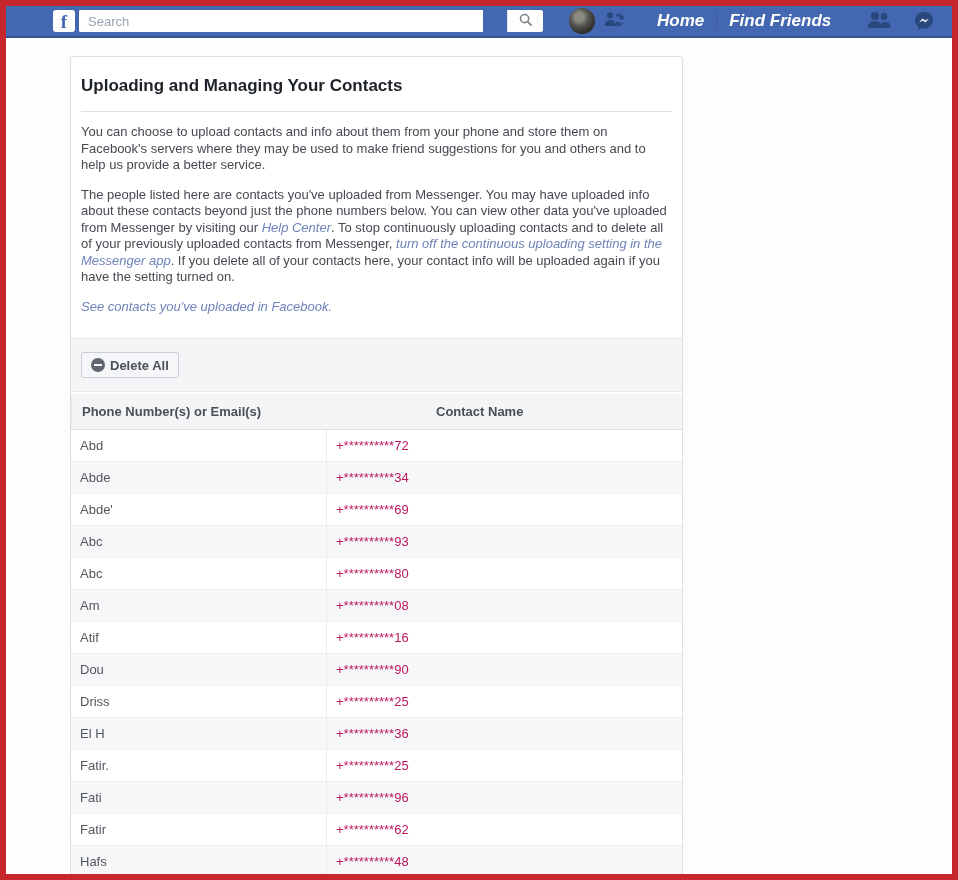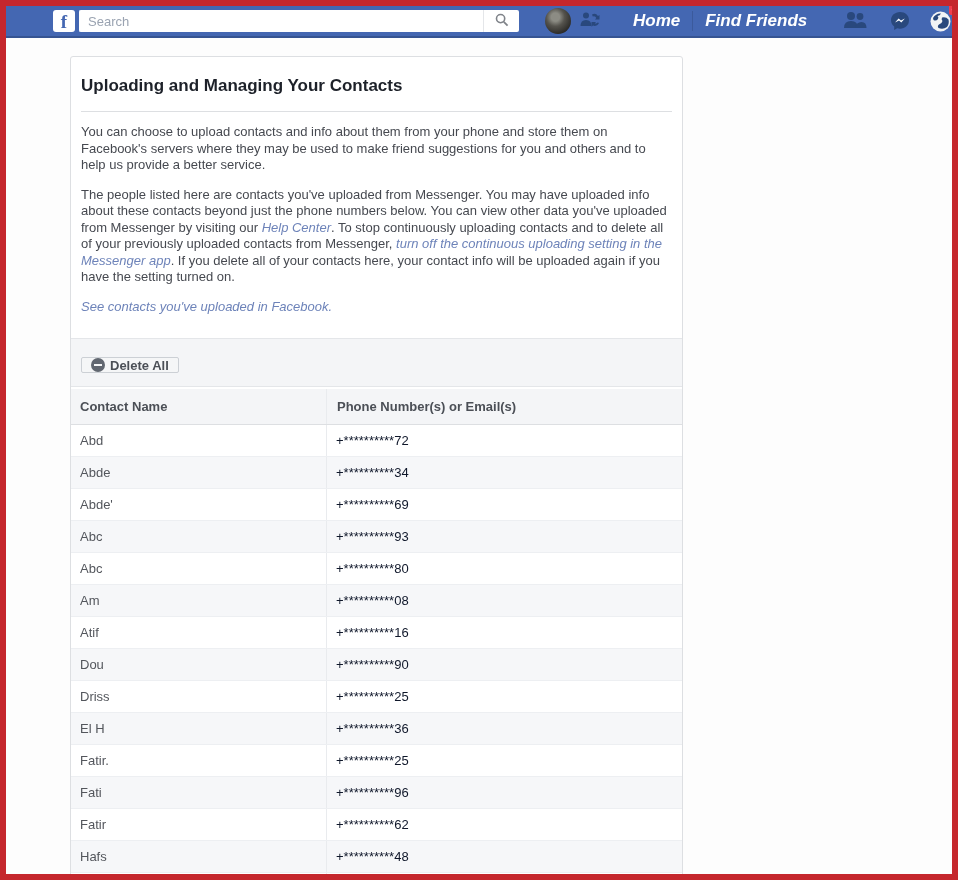--- a/index.html
+++ b/index.html
@@ -4,56 +4,56 @@
 <style>
   * { margin:0; padding:0; box-sizing:border-box; }
   html,body { width:958px; height:880px; }
   body { font-family:"Liberation Sans", sans-serif; background:#fff; }
   .frame { width:958px; height:880px; border:6px solid #c5272d; background:#fdfdfd; overflow:hidden; position:relative; }
 
   
   .navbar { height:32px; background:#4467b2; border-bottom:2px solid #365492; display:flex; align-items:center; padding:0 12px 0 47px; position:relative; }
   .fb-logo { width:22px; height:22px; background:#fff; border-radius:3px; display:flex; align-items:flex-end; justify-content:center; cursor:pointer; flex:0 0 auto; }
   .fb-logo span { color:#4467b2; font-weight:bold; font-size:19px; line-height:20px; font-family:"Liberation Serif", serif; }
-  .search-wrap { display:flex; margin-left:4px; height:22px; }
+  .search-wrap { display:flex; margin-left:4px; height:22px;gap:24px; }
   .search-input { width:404px; height:22px; border:1px solid #fff; border-right:none; border-radius:2px 0 0 2px; padding:0 8px; font-size:13px; color:#333; background:#fff; outline:none; }
   .search-input::placeholder { color:#9aa3b1; }
   .search-btn { width:36px; height:22px; background:#fff; border:none; border-left:1px solid #e4e6e9; border-radius:0 2px 2px 0; display:flex; align-items:center; justify-content:center; cursor:pointer; }
   .avatar { width:26px; height:26px; border-radius:50%; margin-left:26px; background:radial-gradient(circle at 40% 35%, #8c8c84 0 18%, #55534d 40%, #2b2a27 75%, #161513 100%); cursor:pointer; flex:0 0 auto; }
   .nav-right { display:flex; align-items:center; margin-left:auto; }
   .nav-icon { display:flex; align-items:center; justify-content:center; cursor:pointer; padding:0 6px; position:relative; }
   .nav-link { color:#ffffff; font-size:17px; font-weight:bold; padding:0 12px; cursor:pointer; white-space:nowrap;font-style:italic; }
   .nav-sep { width:1px; height:20px; background:#3b5a9c; }
   .badge { position:absolute; top:-7px; right:-2px; background:#f03d4c; color:#fff; font-size:10px; font-weight:bold; line-height:12px; padding:0 3px; border-radius:2px; }
 
   
   .page { padding:18px 0 0 64px; }
   .card { width:613px; background:#fff; border:1px solid #dddfe2; border-radius:3px; }
   .card-head { padding:19px 10px 15px 10px; }
   .card-title { font-size:17px; font-weight:bold; color:#1d2129; }
   .card-divider { border-top:1px solid #dddfe2; margin:0 10px; }
   .card-body { padding:12px 10px 4px 10px; font-size:13px; line-height:16.5px; color:#464950; }
   .card-body p { margin-bottom:13px; }
   a.link { color:#6d83b9; text-decoration:none; cursor:pointer;font-style:italic; }
   .gray-section { background:#f4f5f7; border-top:1px solid #e4e6e9; border-bottom:1px solid #e4e6e9; padding:13px 10px; margin-top:6px; }
-  .btn { display:inline-flex; align-items:center; gap:5px; background:#f5f6f7; border:1px solid #ccd0d5; border-radius:2px; height:16px; padding:0 9px; font-size:13px; font-weight:bold; color:#4b4f56; cursor:pointer; font-family:"Liberation Sans", sans-serif; }
+  .btn { display:inline-flex; align-items:center; gap:5px; background:#f5f6f7; border:1px solid #ccd0d5; border-radius:2px; height:26px; padding:0 9px; font-size:13px; font-weight:bold; color:#4b4f56; cursor:pointer; font-family:"Liberation Sans", sans-serif; }
   .minus-icon { width:14px; height:14px; border-radius:50%; background:#616770; display:inline-flex; align-items:center; justify-content:center; }
   .minus-icon::after { content:""; width:8px; height:2px; background:#f5f6f7; }
 
   
   .table { border-top:2px solid #fff; }
   .thead { display:flex; background:#f4f5f7; border-bottom:1px solid #dddfe2; }
   .th { font-size:13px; font-weight:bold; color:#4b4f56; padding:10px 9px; }
   .col1 { width:255px; flex:0 0 auto; }
   .col2 { flex:1; border-left:1px solid #e9ebee; padding-left:10px; }
   .trow { display:flex; height:32px; align-items:stretch; border-bottom:1px solid #edeff2; background:#fff;text-align:right; }
   .trow:nth-child(even) { background:#f6f7f9; }
   .td { display:flex; align-items:center; font-size:13px; padding:0 9px; }
   .td.name { color:#53565c; }
-  .td.phone { color:#0f172a; }
+  .td.phone { color:#be185d; }
 </style>
 </head>
 <body>
 
 <div class="frame">
 
   <div class="navbar">
     <div class="fb-logo">
       <span>f</span>
     </div>
@@ -123,22 +123,22 @@
 
       <div class="gray-section">
         <button class="btn">
           <span class="minus-icon"></span>
           <span>Delete All</span>
         </button>
       </div>
 
       <div class="table">
         <div class="thead">
+          <div class="th col2">Phone Number(s) or Email(s)</div>
           <div class="th col1">Contact Name</div>
-          <div class="th col2">Phone Number(s) or Email(s)</div>
         </div>
         <div id="rows">
             <div class="trow">
               <div class="td name col1">Abd</div>
               <div class="td phone col2">+**********72</div>
             </div>
             <div class="trow">
               <div class="td name col1">Abde</div>
               <div class="td phone col2">+**********34</div>
             </div>

